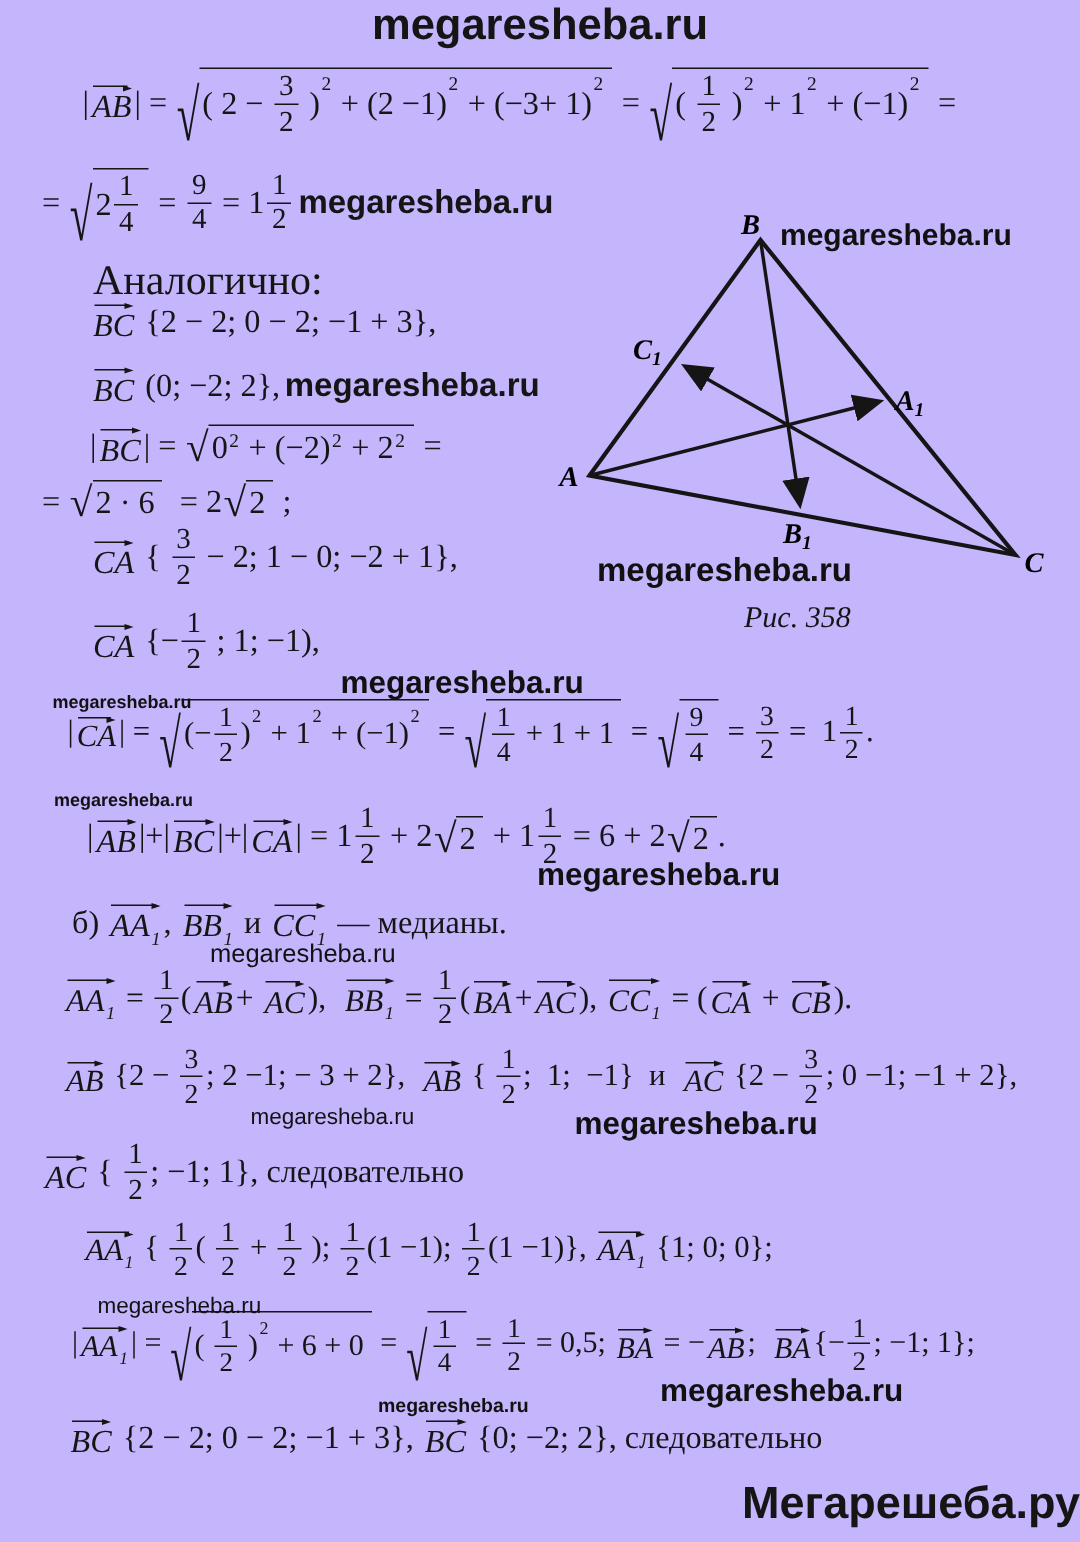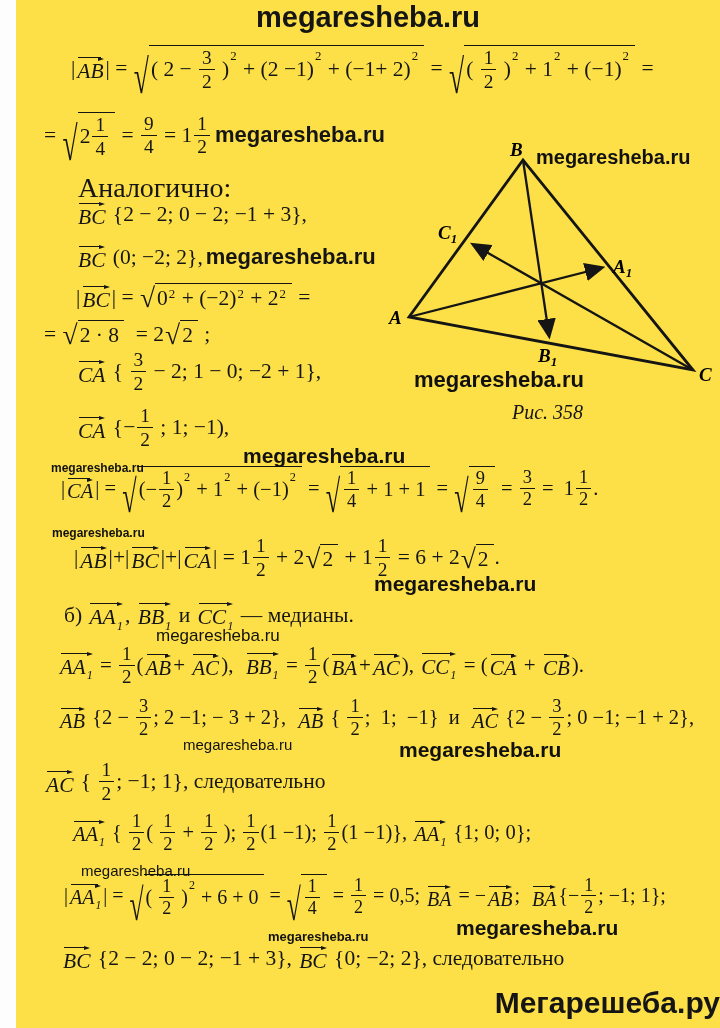--- a/index.html
+++ b/index.html
@@ -1,18 +1,18 @@
 <!DOCTYPE html>
 <html><head>
 <meta charset="utf-8">
 <style>
   html,body{margin:0;padding:0;}
   body{width:720px;height:1028px;background:#fdfdfd;position:relative;overflow:hidden;
        font-family:"Liberation Serif",serif;color:#151515;}
-  .page{position:absolute;inset:0;background:#fde047;margin-left:16px;}
+  .page{position:absolute;inset:0;background:#c4b5fd;}
   .site-header{position:absolute;top:1px;left:0;width:100%;text-align:center;
        font-family:"Liberation Sans",sans-serif;font-weight:bold;font-size:29px;letter-spacing:0;}
   .site-footer{position:absolute;top:986px;left:0;width:100%;text-align:right;
        font-family:"Liberation Sans",sans-serif;font-weight:bold;font-size:30px;}
 
   
   .fline{position:absolute;display:flex;align-items:center;font-size:21.5px;
          white-space:nowrap;font-style:normal;}
   .mtxt{white-space:pre;}
   .msup{font-size:0.6em;line-height:1;align-self:flex-start;margin:2px 1px 0 1px;}
@@ -91,21 +91,21 @@
           <span class="rbody">
             <span class="mtxt">( 2 − </span>
             <span class="mfrac">
               <span class="fn">3</span>
               <span class="fd">2</span>
             </span>
             <span class="mtxt"> )</span>
             <span class="msup">2</span>
             <span class="mtxt"> + (2 −1)</span>
             <span class="msup">2</span>
-            <span class="mtxt"> + (−1+ 2)</span>
+            <span class="mtxt"> + (−3+ 1)</span>
             <span class="msup">2</span>
           </span>
         </span>
         <span class="mtxt"> = </span>
         <span class="msqrt">
           <span class="rsign tall">√</span>
           <span class="rbody">
             <span class="mtxt">( </span>
             <span class="mfrac">
               <span class="fn">1</span>
@@ -172,21 +172,21 @@
             <span class="msup">2</span>
           </span>
         </span>
         <span class="mtxt"> =</span>
       </div>
       <div class="fline fline-7">
         <span class="mtxt">= </span>
         <span class="msqrt">
           <span class="rsign">√</span>
           <span class="rbody">
-            <span class="mtxt">2 · 8</span>
+            <span class="mtxt">2 · 6</span>
           </span>
         </span>
         <span class="mtxt">  = 2</span>
         <span class="msqrt">
           <span class="rsign">√</span>
           <span class="rbody">
             <span class="mtxt">2</span>
           </span>
         </span>
         <span class="mtxt"> ;</span>

